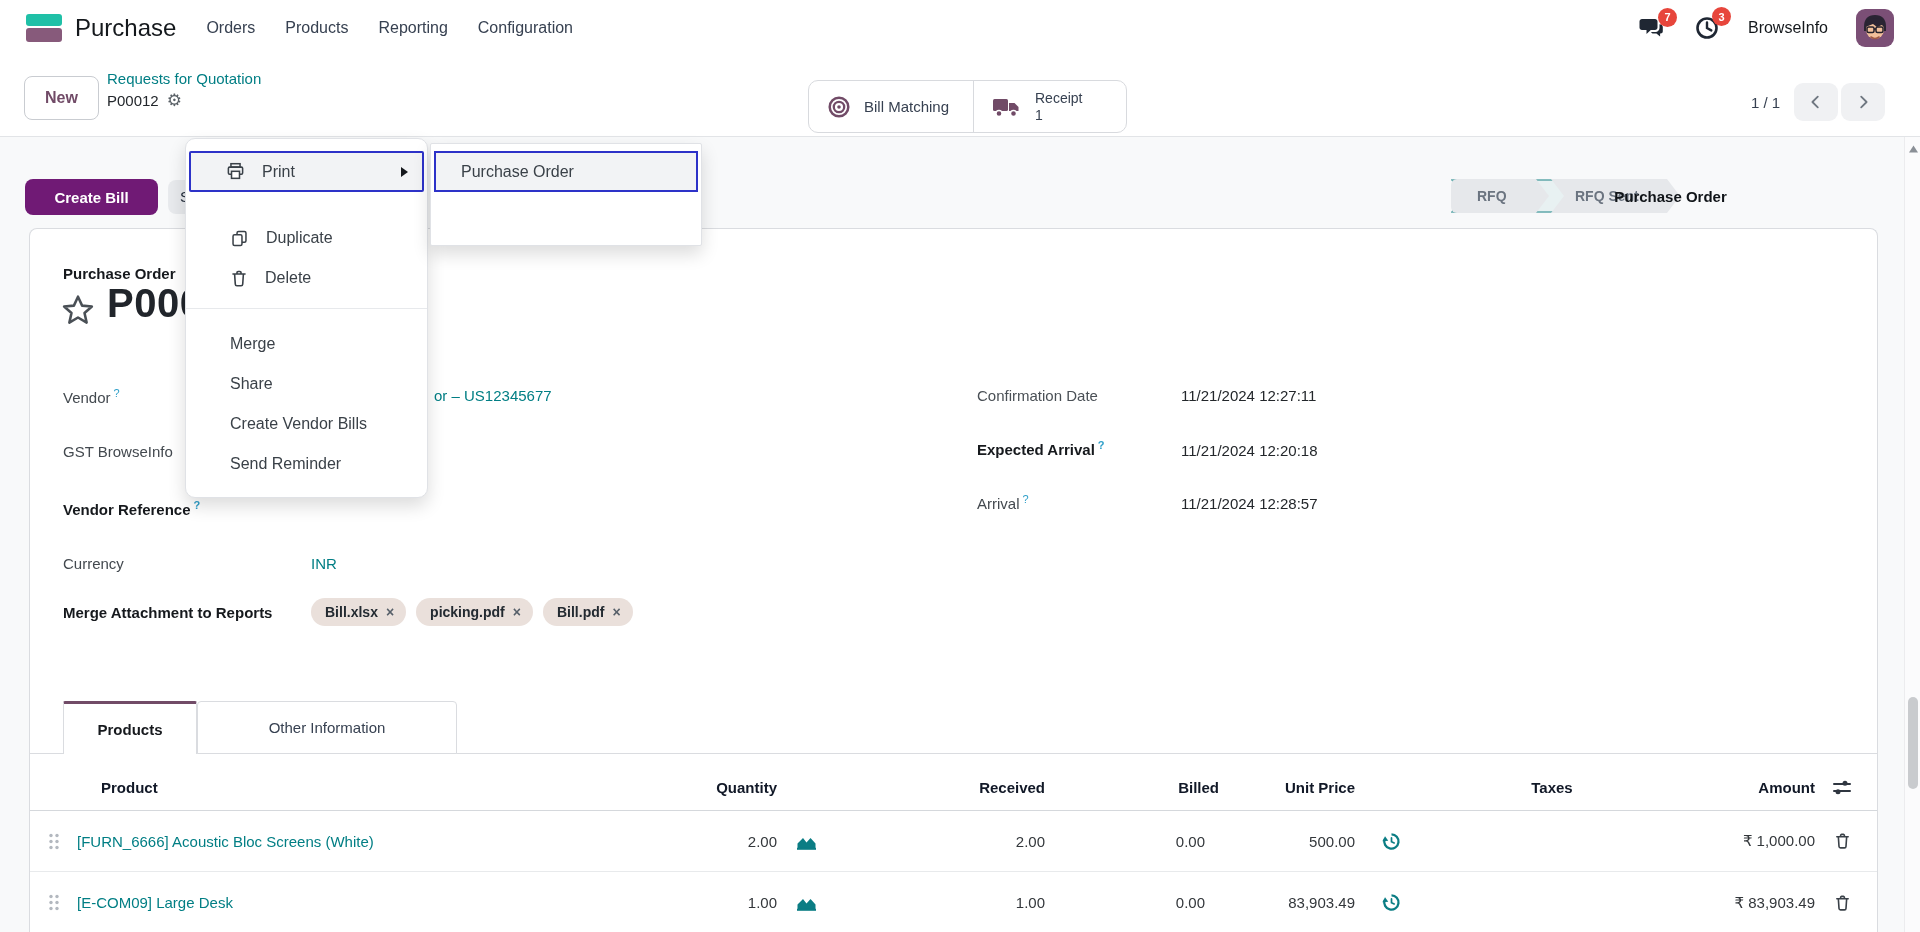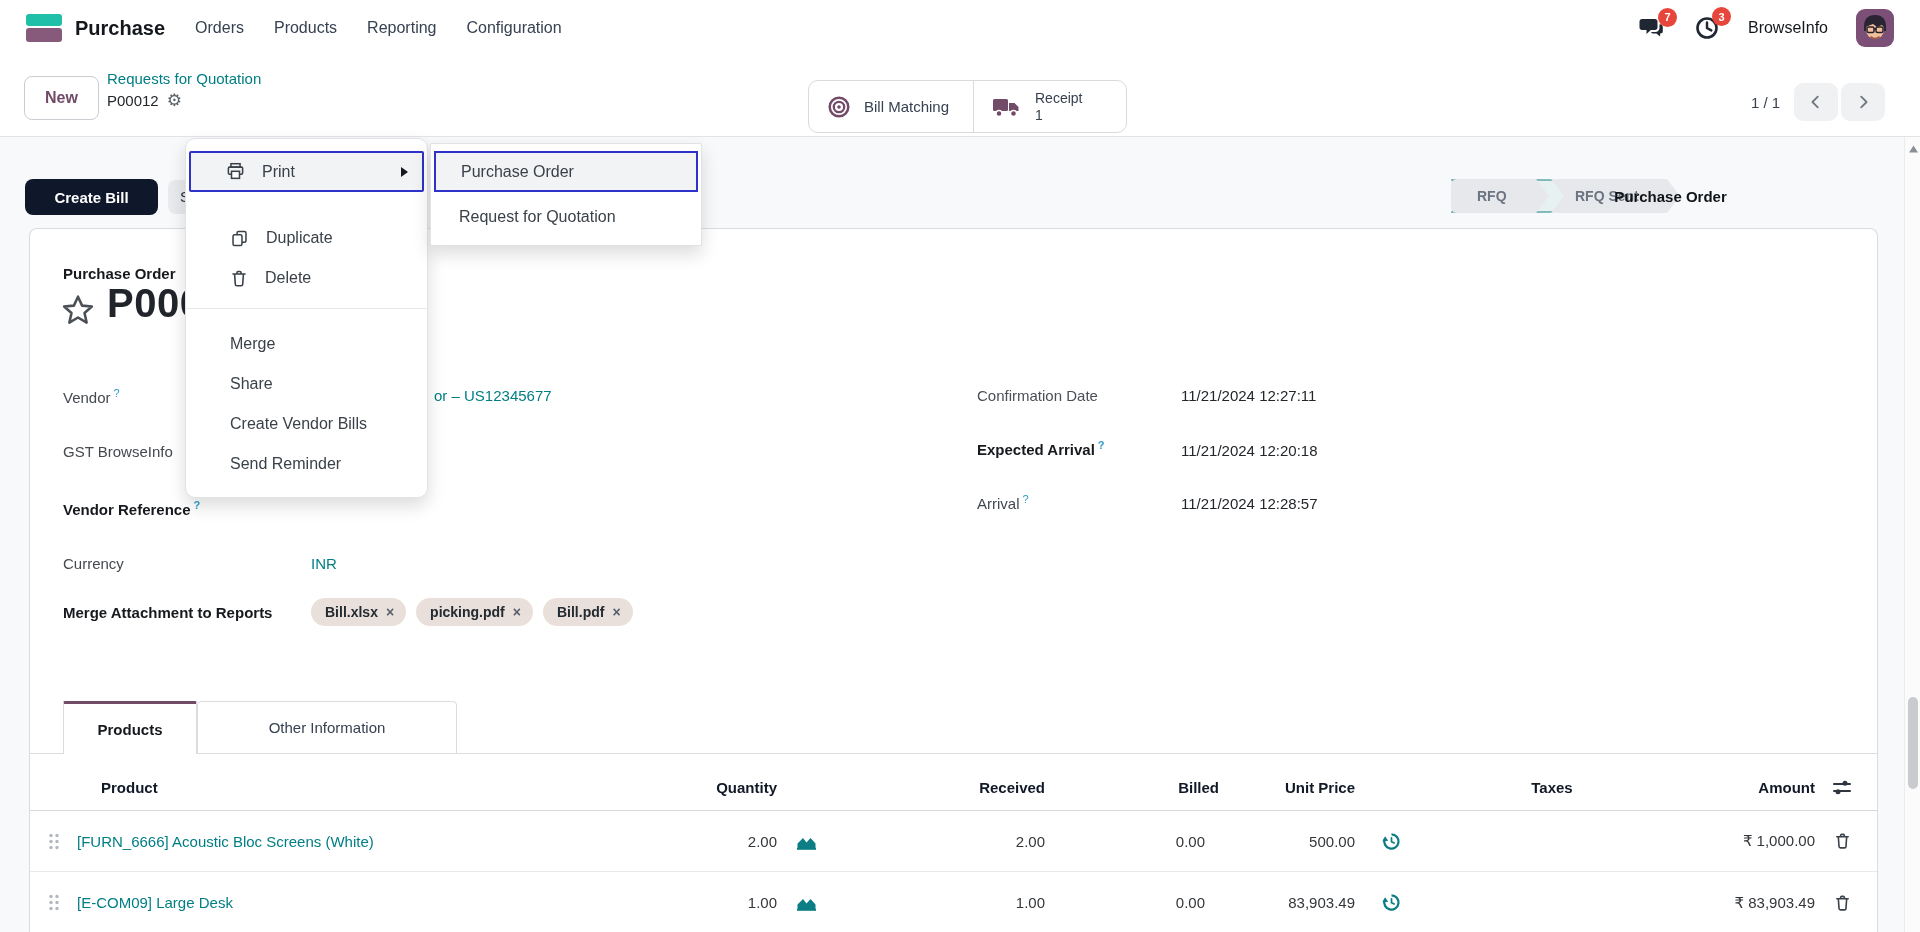--- a/index.html
+++ b/index.html
@@ -3,21 +3,21 @@
 <meta charset="utf-8">
 <style>
   *{box-sizing:border-box;margin:0;padding:0}
   html,body{width:1920px;height:932px}
   body{position:relative;font-family:"Liberation Sans","DejaVu Sans",sans-serif;background:#fff;overflow:hidden;color:#1f2329}
   svg{display:block}
 
   
   .navbar{position:absolute;top:0;left:0;right:0;height:56px;background:#fff;display:flex;align-items:center;padding:0 26px;gap:30px}
   .brand{display:flex;align-items:center;gap:13px}
-  .app-name{font-size:20px;font-weight:700;color:#14181c}
+  .app-name{font-size:24px;font-weight:400;color:#14181c}
   .nav-menu{font-size:16px;color:#374151;cursor:pointer}
   .nav-right{margin-left:auto;display:flex;align-items:center;gap:28px}
   .icon-badge-wrap{position:relative;cursor:pointer}
   .badge{position:absolute;top:-8px;right:-11px;background:#e7463c;color:#fff;font-size:11px;font-weight:700;border-radius:50%;width:19px;height:19px;display:flex;align-items:center;justify-content:center}
   .user-name{font-size:16px;color:#14181c}
   .avatar{width:38px;height:38px;border-radius:9px;overflow:hidden;cursor:pointer}
 
   
   .control{position:absolute;top:56px;left:0;right:0;height:81px;background:#fff;border-bottom:1px solid #e2e4e7}
   .new-btn{position:absolute;left:24px;top:20px;width:75px;height:44px;background:#fff;border:1px solid #c9ccd1;border-radius:8px;font-size:16px;font-weight:600;color:#714B67;display:flex;align-items:center;justify-content:center;cursor:pointer}
@@ -30,21 +30,21 @@
   .smart-cell.first{width:164px}
   .smart-cell+.smart-cell{border-left:1px solid #d8dade;flex:1}
   .stack{line-height:1.2;font-size:14px}
   .pager{position:absolute;left:1751px;top:24px;height:44px;display:flex;align-items:center;gap:14px}
   .pager-text{font-size:15px;color:#374151}
   .pg-btns{display:flex;gap:3px}
   .pg-btn{width:44px;height:38px;background:#f0f1f3;border-radius:9px;display:flex;align-items:center;justify-content:center;cursor:pointer}
 
   
   .content{position:absolute;top:137px;left:0;right:0;bottom:0;background:#f8f9fa}
-  .create-bill{position:absolute;left:25px;top:42px;height:36px;min-width:133px;padding:0 16px;background:#0f172a;color:#fff;border:0;border-radius:8px;font-size:15px;font-weight:600;display:flex;align-items:center;justify-content:center;cursor:pointer;font-family:inherit}
+  .create-bill{position:absolute;left:25px;top:42px;height:36px;min-width:133px;padding:0 16px;background:#701a75;color:#fff;border:0;border-radius:8px;font-size:15px;font-weight:600;display:flex;align-items:center;justify-content:center;cursor:pointer;font-family:inherit}
   .sbtn{position:absolute;left:168px;top:43px;height:34px;width:62px;background:#e8eaed;border-radius:8px;color:#1f2937;font-size:15px;line-height:34px;padding-left:12px;cursor:pointer}
 
   
   .statusbar{position:absolute;left:1451px;top:42px;height:34px;width:427px}
   .step{position:absolute;height:34px;line-height:34px;font-size:14px;font-weight:600;color:#6b7480;background:#e6e8eb;cursor:pointer}
   .step-1{left:0;width:98px;padding-left:26px;border-radius:6px 0 0 6px;clip-path:polygon(0 0,calc(100% - 13px) 0,100% 50%,calc(100% - 13px) 100%,0 100%)}
   .step-2{left:100px;width:129px;padding-left:24px;clip-path:polygon(0 0,calc(100% - 13px) 0,100% 50%,calc(100% - 13px) 100%,0 100%,13px 50%)}
   .step-active{left:226px;width:201px;height:34px;cursor:pointer}
   .step-active .lbl{position:absolute;left:0;right:0;top:0;bottom:0;display:flex;align-items:center;justify-content:center;padding-left:12px;font-size:15px;font-weight:700;color:#101418}
 
@@ -448,14 +448,13 @@
   <div class="dd-item" style="top:265px">
     <span>Create Vendor Bills</span>
   </div>
   <div class="dd-item" style="top:305px">
     <span>Send Reminder</span>
   </div>
 </div>
 
 <div class="submenu">
   <div class="sm-item sm-po">Purchase Order</div>
-  <div class="sm-item sm-rfq">Request for Quotation</div>
 </div>
 
 </body></html>

